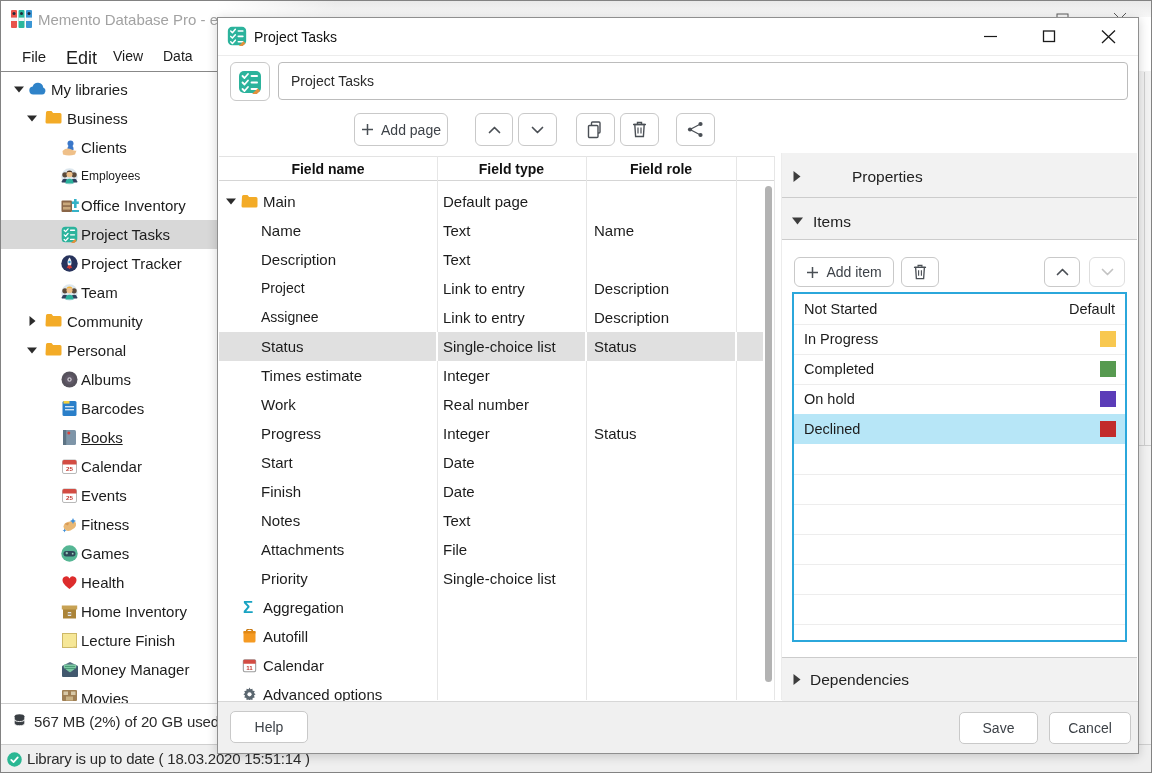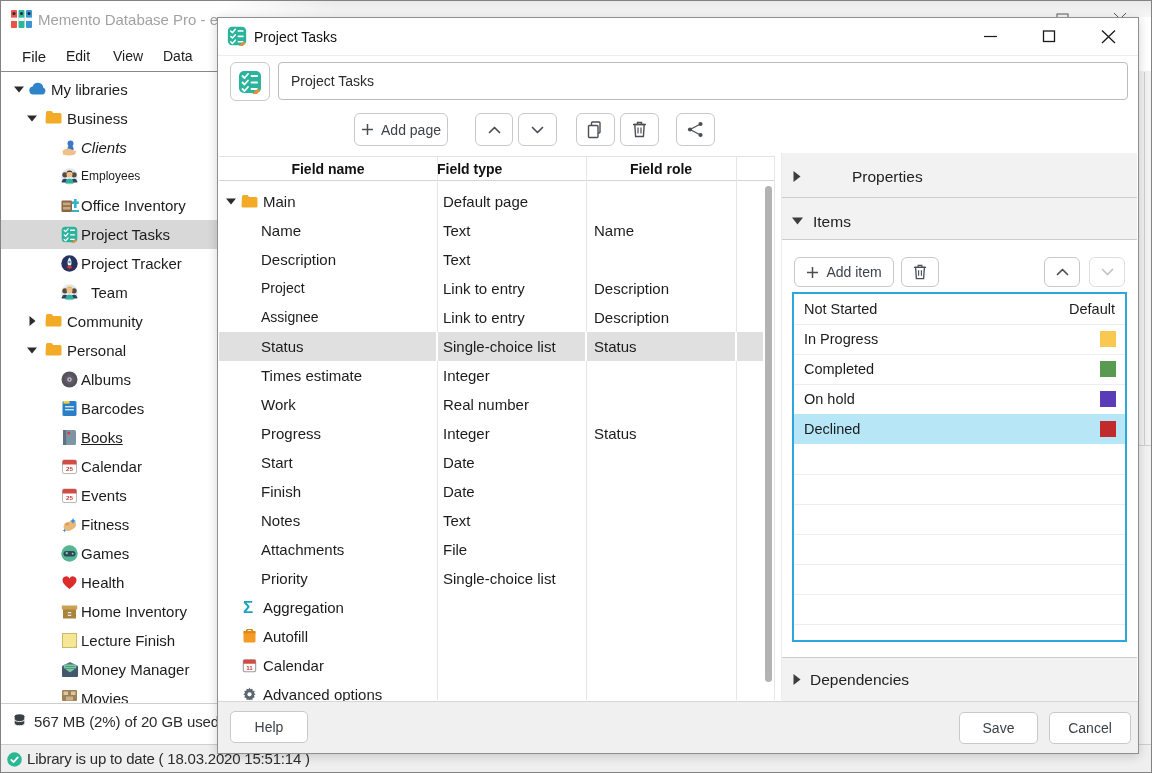--- a/index.html
+++ b/index.html
@@ -32,21 +32,21 @@
   <circle cx="3" cy="4.4" r="1.5" fill="#222838"></circle>
   <circle cx="10.5" cy="4.4" r="1.5" fill="#222838"></circle>
   <circle cx="18" cy="4.4" r="1.5" fill="#222838"></circle>
   <rect x="0" y="8.6" width="6" height="3.4" fill="#f3f5f7"></rect>
   <rect x="7.5" y="8.6" width="6" height="3.4" fill="#f3f5f7"></rect>
   <rect x="15" y="8.6" width="6" height="3.4" fill="#f3f5f7"></rect>
 </svg>
 <div class="txt" style="left:38px;top:11px;font-size:15px;color:#a2a2a2;width:192px;overflow:hidden;">Memento Database Pro - ev</div>
 
 <div class="txt" style="left:22px;top:48px;font-size:15px;">File</div>
-<div class="txt" style="left:66px;top:48px;font-size:14px;">Edit</div>
+<div class="txt" style="left:66px;top:48px;font-size:18px;">Edit</div>
 <div class="txt" style="left:113px;top:48px;font-size:14px;">View</div>
 <div class="txt" style="left:163px;top:48px;font-size:14px;">Data</div>
 <div class="hline" style="left:0;top:71px;width:1152px;background:#888888;"></div>
 
 <div class="abs" style="left:1138px;top:71px;width:14px;height:702px;background:#f2f2f2;"></div>
 <div class="vline" style="left:1144px;top:72px;height:373px;background:#cfcfcf;"></div>
 <div class="hline" style="left:1138px;top:445px;width:14px;background:#cfcfcf;"></div>
 
 <div class="abs" style="left:0;top:220px;width:218px;height:29px;background:#d8d8d8;z-index:0;"></div>
 
@@ -188,26 +188,26 @@
   </svg>
   <svg class="abs" style="left:61px;top:690px" width="17" height="11" viewBox="0 0 17 11">
     <rect x="1" y="0" width="15" height="11" rx="1" fill="#a08055"></rect>
     <rect x="2.5" y="1.5" width="4.5" height="3.5" fill="#d8c9a8"></rect>
       <rect x="10" y="1.5" width="4.5" height="3.5" fill="#d8c9a8"></rect>
     <rect x="5" y="6.5" width="7" height="4" fill="#c9b285"></rect>
   </svg>
 
   <div class="txt" style="left:51px;top:75px;height:29px;line-height:29px;font-size:15px;">My libraries</div>
   <div class="txt" style="left:67px;top:104px;height:29px;line-height:29px;font-size:15px;">Business</div>
-  <div class="txt" style="left:81px;top:133px;height:29px;line-height:29px;font-size:15px;font-style:italic;">Clients</div>
+  <div class="txt" style="left:81px;top:133px;height:29px;line-height:29px;font-size:15px;">Clients</div>
   <div class="txt" style="left:81px;top:162px;height:29px;line-height:29px;font-size:12px;">Employees</div>
   <div class="txt" style="left:81px;top:191px;height:29px;line-height:29px;font-size:15px;">Office Inventory</div>
   <div class="txt" style="left:81px;top:220px;height:29px;line-height:29px;font-size:15px;">Project Tasks</div>
   <div class="txt" style="left:81px;top:249px;height:29px;line-height:29px;font-size:15px;">Project Tracker</div>
-  <div class="txt" style="left:81px;top:278px;height:29px;line-height:29px;font-size:15px;margin-left:10px;">Team</div>
+  <div class="txt" style="left:81px;top:278px;height:29px;line-height:29px;font-size:15px;">Team</div>
   <div class="txt" style="left:67px;top:307px;height:29px;line-height:29px;font-size:15px;">Community</div>
   <div class="txt" style="left:67px;top:336px;height:29px;line-height:29px;font-size:15px;">Personal</div>
   <div class="txt" style="left:81px;top:365px;height:29px;line-height:29px;font-size:15px;">Albums</div>
   <div class="txt" style="left:81px;top:394px;height:29px;line-height:29px;font-size:15px;">Barcodes</div>
   <div class="txt" style="left:81px;top:423px;height:29px;line-height:29px;font-size:15px;text-decoration:underline;">Books</div>
   <div class="txt" style="left:81px;top:452px;height:29px;line-height:29px;font-size:15px;">Calendar</div>
   <div class="txt" style="left:81px;top:481px;height:29px;line-height:29px;font-size:15px;">Events</div>
   <div class="txt" style="left:81px;top:510px;height:29px;line-height:29px;font-size:15px;">Fitness</div>
   <div class="txt" style="left:81px;top:539px;height:29px;line-height:29px;font-size:15px;">Games</div>
   <div class="txt" style="left:81px;top:568px;height:29px;line-height:29px;font-size:15px;">Health</div>
@@ -308,21 +308,21 @@
       <circle cx="3" cy="8.5" r="2.1" fill="#4a4f55"></circle>
         <circle cx="13.5" cy="3" r="2.1" fill="#4a4f55"></circle>
         <circle cx="13.5" cy="14" r="2.1" fill="#4a4f55"></circle>
       <path d="M3 8.5 L13.5 3 M3 8.5 L13.5 14" stroke="#4a4f55" stroke-width="1.3"></path>
     </svg>
   </div>
 
   <div id="table" class="abs" style="left:0;top:0;width:1152px;height:773px;">
     <div class="hline" style="left:219px;top:156px;width:556px;background:#e3e3e3;"></div>
     <div class="txt" style="left:219px;top:161px;width:218px;text-align:center;font-weight:bold;font-size:14px;color:#111;">Field name</div>
-    <div class="txt" style="left:437px;top:161px;width:149px;font-weight:bold;font-size:14px;color:#111;">Field type</div>
+    <div class="txt" style="left:437px;top:161px;width:149px;text-align:center;font-weight:bold;font-size:14px;color:#111;">Field type</div>
     <div class="txt" style="left:586px;top:161px;width:150px;text-align:center;font-weight:bold;font-size:14px;color:#111;">Field role</div>
     <div class="hline" style="left:219px;top:180px;width:556px;background:#d5d5d5;"></div>
     <div class="vline" style="left:437px;top:156px;height:544px;background:#e6e6e6;"></div>
     <div class="vline" style="left:586px;top:156px;height:544px;background:#e6e6e6;"></div>
     <div class="vline" style="left:736px;top:156px;height:544px;background:#e6e6e6;"></div>
     <div class="vline" style="left:774px;top:156px;height:544px;background:#e6e6e6;"></div>
 
     <div class="abs" style="left:219px;top:332px;width:544px;height:29px;background:#e0e0e0;"></div>
     <div class="vline" style="left:436px;top:332px;height:29px;width:2px;background:#fff;"></div>
     <div class="vline" style="left:585px;top:332px;height:29px;width:2px;background:#fff;"></div>

